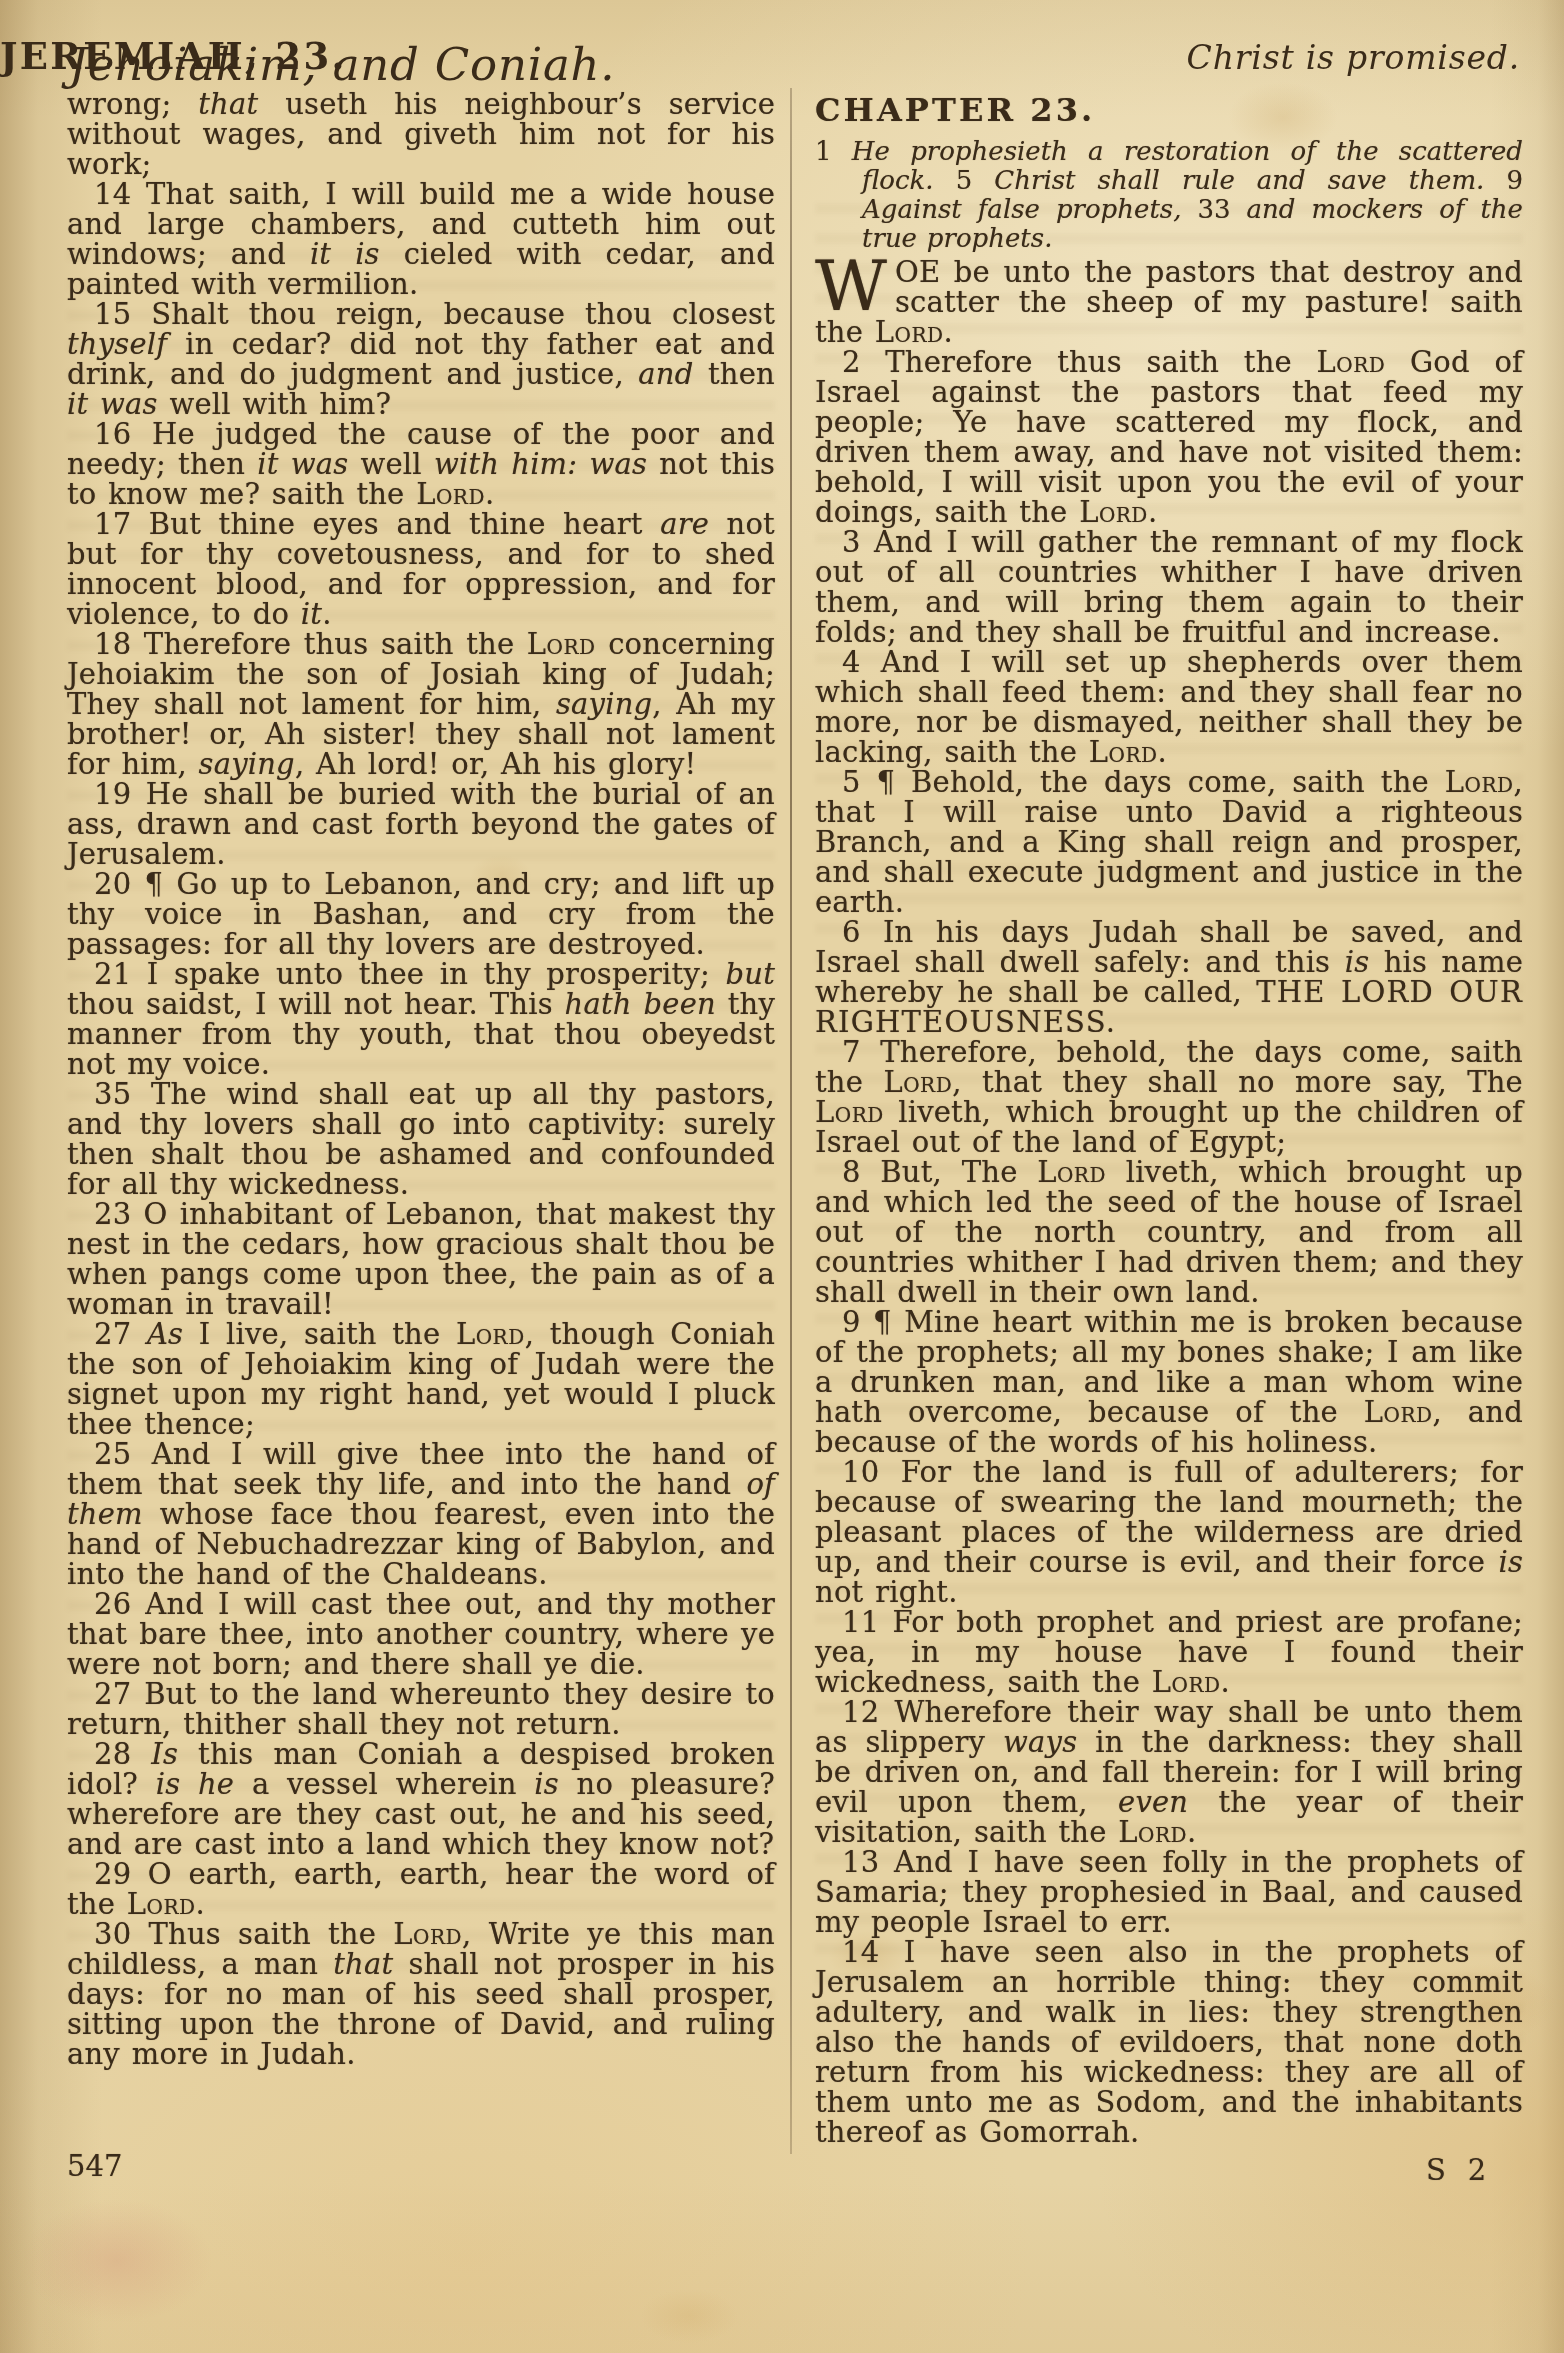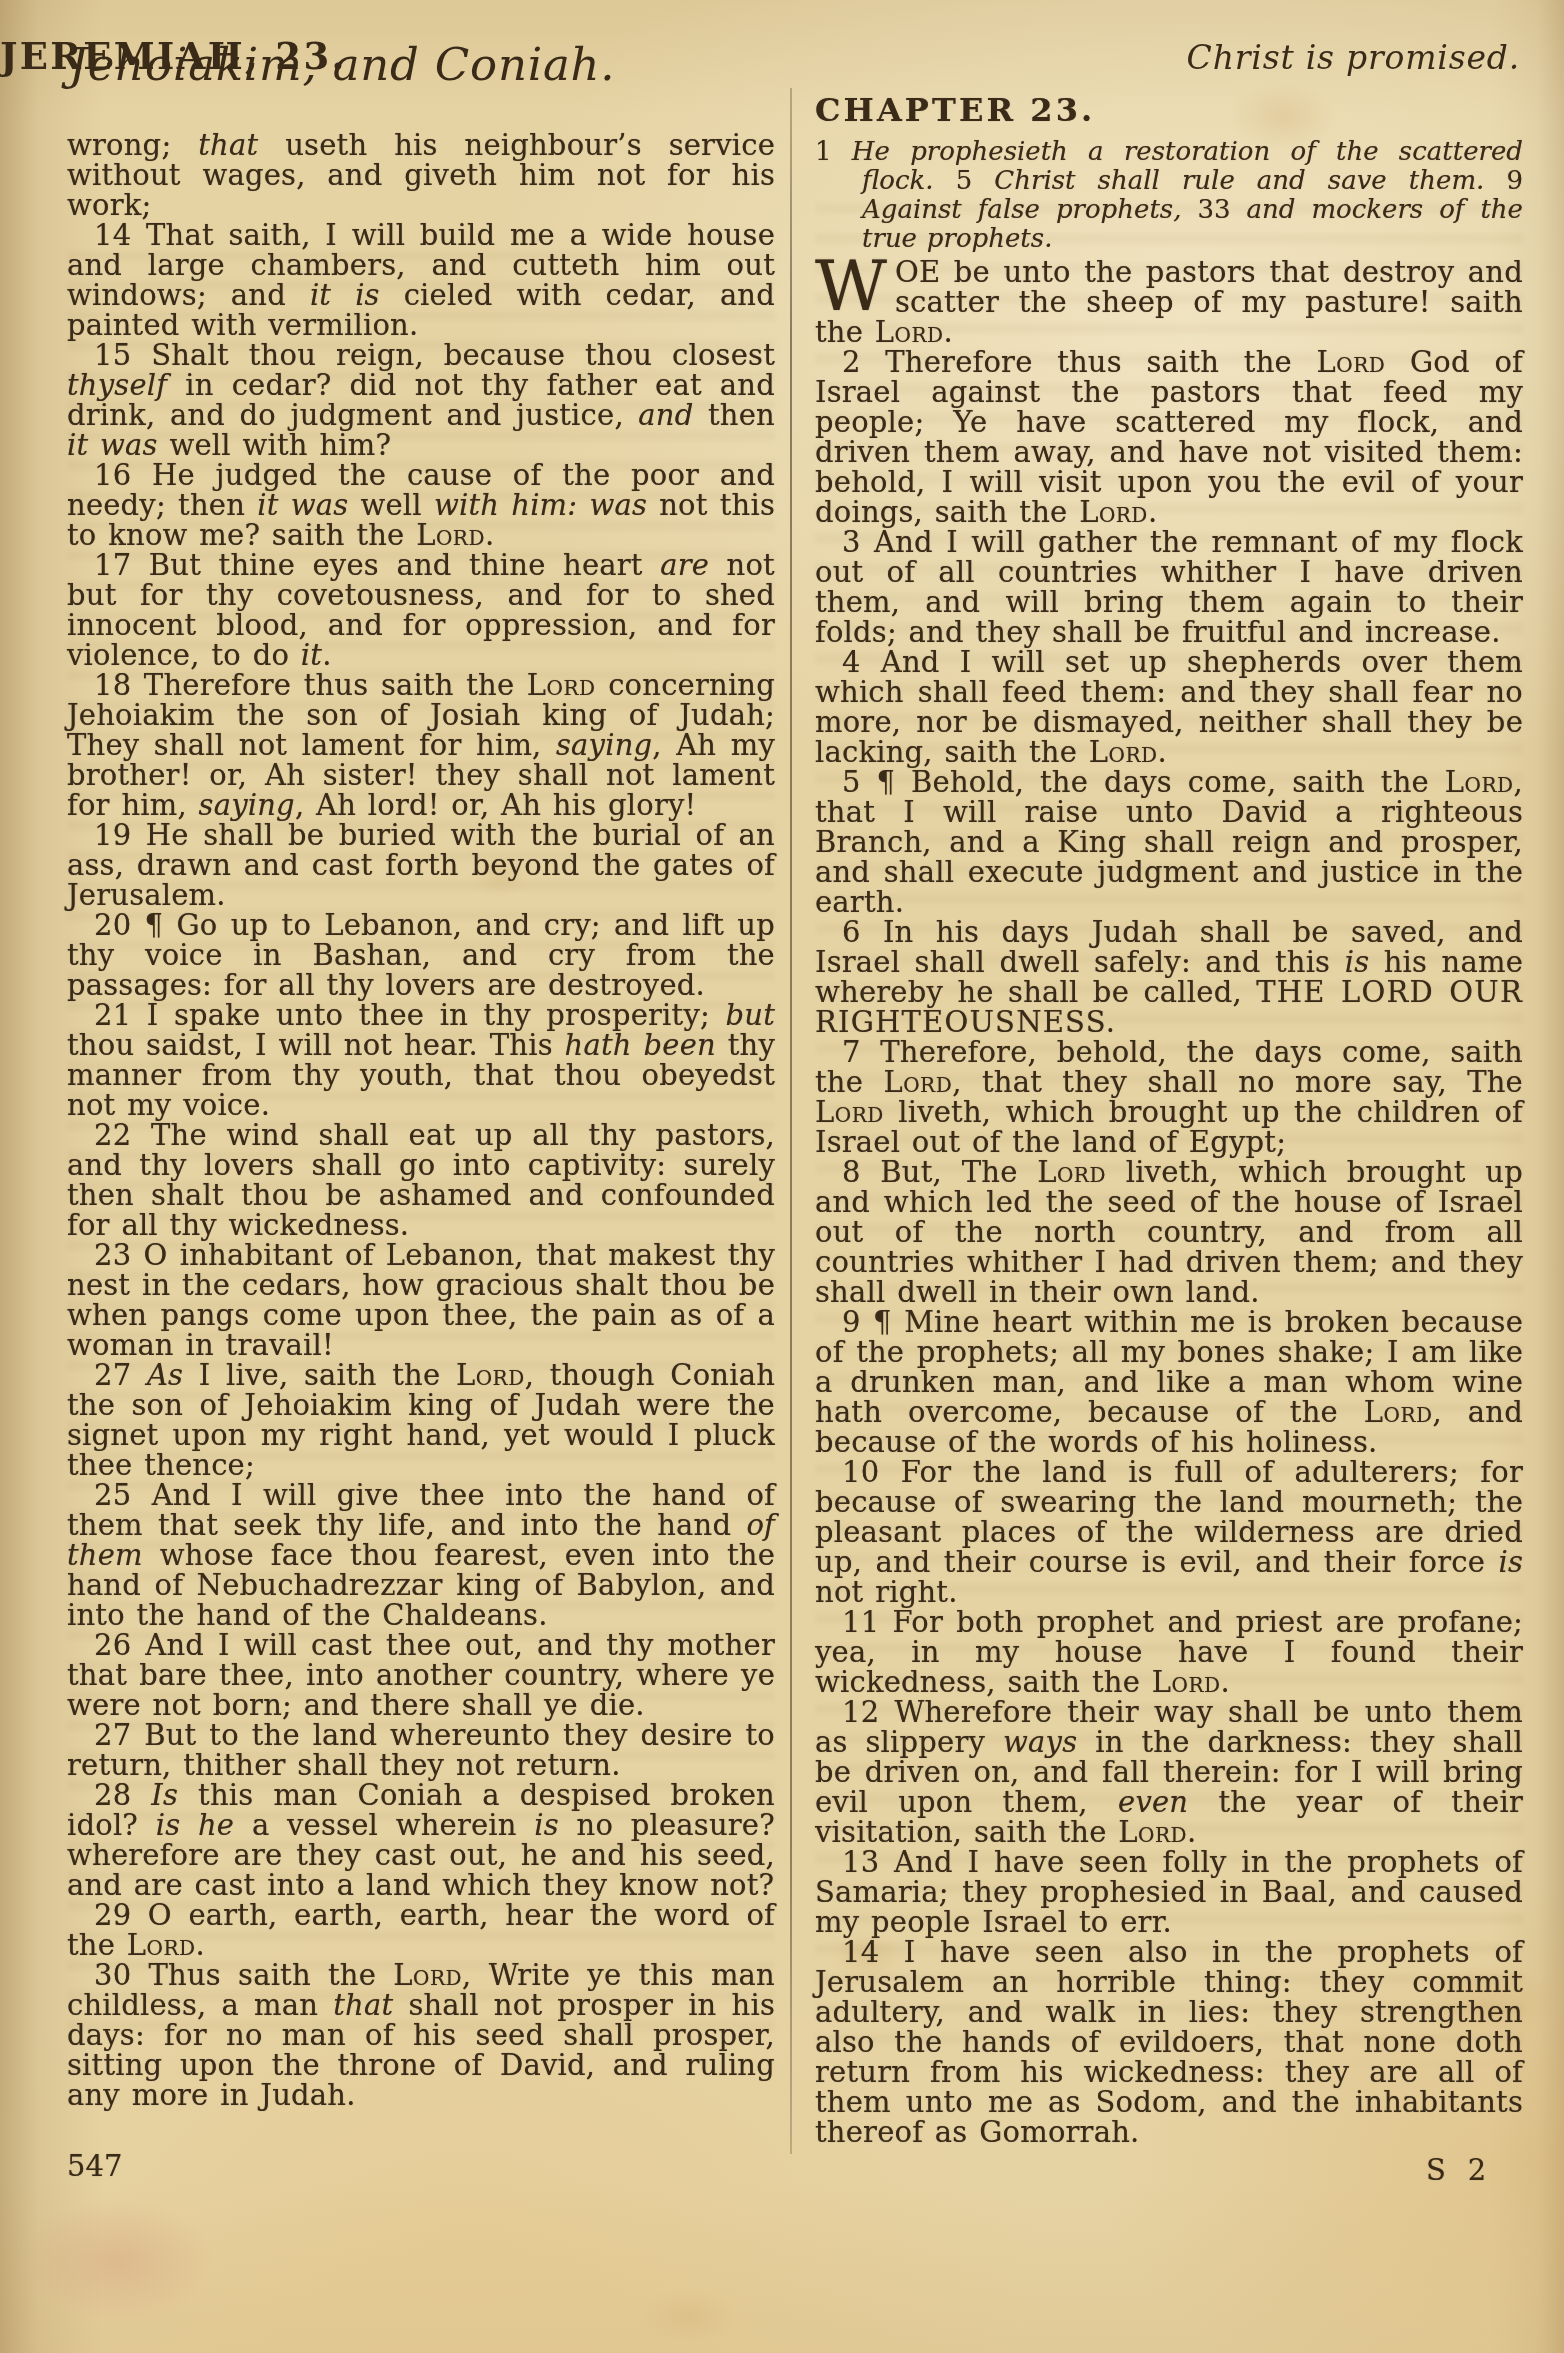--- a/index.html
+++ b/index.html
@@ -34,21 +34,21 @@
   .rh-left{position:absolute;left:69px;top:38px;font-style:italic;font-size:45px;letter-spacing:0.8px;}
   .rh-center{position:absolute;left:0;width:100%;text-align:left;top:34px;font-weight:bold;font-size:37px;letter-spacing:2.3px;}
   .rh-right{position:absolute;right:45px;top:38px;font-style:italic;font-size:33px;letter-spacing:0.8px;}
   .divider{position:absolute;left:790px;top:88px;width:2.3px;height:2066px;
     background:linear-gradient(180deg, rgba(74,54,32,0.30), rgba(74,54,32,0.58) 12%, rgba(74,54,32,0.55) 85%, rgba(74,54,32,0.25));}
   .col{position:absolute;top:89px;width:708px;text-align:justify;}
   .col-left{left:67px;}
   .col-right{left:815px;}
   .para{margin:0;font-size:29px;line-height:30px;word-spacing:0.08em;letter-spacing:0.2px;
     text-indent:27px;text-shadow:0 0 0.9px rgba(54,40,23,0.55);}
-  .para.cont{text-indent:0;margin-top:41px;}
+  .para.cont{text-indent:0;}
   .para.drop{text-indent:0;}
   .chapter-heading{text-align:left;font-weight:bold;font-size:32px;line-height:36px;
     letter-spacing:3.1px;margin:3.1px 0 9.4px 0;text-shadow:0 0 0.9px rgba(54,40,23,0.5);}
   .summary{margin:0 0 3.1px 0;font-size:26px;line-height:29px;word-spacing:0.06em;
     padding-left:47px;text-indent:-47px;text-shadow:0 0 0.8px rgba(54,40,23,0.5);}
   .seg-i{font-style:italic;}
   .seg-sc{font-variant:small-caps;letter-spacing:0.5px;}
   .seg-caps{letter-spacing:1.2px;}
   .dropcap{float:left;font-size:70px;line-height:56px;padding:1.6px 7.8px 0 0;
     text-shadow:0 0 1.2px rgba(54,40,23,0.6);}
@@ -75,21 +75,21 @@
     <div>
         <p class="para cont"><span>wrong; </span><span class="seg-i">that</span><span> useth his neighbour’s service without wages, and giveth him not for his work;</span></p>
         <p class="para verse"><span>14 That saith, I will build me a wide house and large chambers, and cutteth him out windows; and </span><span class="seg-i">it is</span><span> cieled with cedar, and painted with vermilion.</span></p>
         <p class="para verse"><span>15 Shalt thou reign, because thou closest </span><span class="seg-i">thyself</span><span> in cedar? did not thy father eat and drink, and do judgment and justice, </span><span class="seg-i">and</span><span> then </span><span class="seg-i">it was</span><span> well with him?</span></p>
         <p class="para verse"><span>16 He judged the cause of the poor and needy; then </span><span class="seg-i">it was</span><span> well </span><span class="seg-i">with him: was</span><span> not this to know me? saith the </span><span class="seg-sc">Lord</span><span>.</span></p>
         <p class="para verse"><span>17 But thine eyes and thine heart </span><span class="seg-i">are</span><span> not but for thy covetousness, and for to shed innocent blood, and for oppression, and for violence, to do </span><span class="seg-i">it</span><span>.</span></p>
         <p class="para verse"><span>18 Therefore thus saith the </span><span class="seg-sc">Lord</span><span> concerning Jehoiakim the son of Josiah king of Judah; They shall not lament for him, </span><span class="seg-i">saying</span><span>, Ah my brother! or, Ah sister! they shall not lament for him, </span><span class="seg-i">saying</span><span>, Ah lord! or, Ah his glory!</span></p>
         <p class="para verse"><span>19 He shall be buried with the burial of an ass, drawn and cast forth beyond the gates of Jerusalem.</span></p>
         <p class="para verse"><span>20 ¶ Go up to Lebanon, and cry; and lift up thy voice in Bashan, and cry from the passages: for all thy lovers are destroyed.</span></p>
         <p class="para verse"><span>21 I spake unto thee in thy prosperity; </span><span class="seg-i">but</span><span> thou saidst, I will not hear. This </span><span class="seg-i">hath been</span><span> thy manner from thy youth, that thou obeyedst not my voice.</span></p>
-        <p class="para verse"><span>22 The wind shall eat up all thy pastors, and thy lovers shall go into captivity: surely then shalt thou be ashamed and confounded for all thy wickedness.</span></p>
+        <p class="para verse"><span>35 The wind shall eat up all thy pastors, and thy lovers shall go into captivity: surely then shalt thou be ashamed and confounded for all thy wickedness.</span></p>
         <p class="para verse"><span>23 O inhabitant of Lebanon, that makest thy nest in the cedars, how gracious shalt thou be when pangs come upon thee, the pain as of a woman in travail!</span></p>
         <p class="para verse"><span>27 </span><span class="seg-i">As</span><span> I live, saith the </span><span class="seg-sc">Lord</span><span>, though Coniah the son of Jehoiakim king of Judah were the signet upon my right hand, yet would I pluck thee thence;</span></p>
         <p class="para verse"><span>25 And I will give thee into the hand of them that seek thy life, and into the hand </span><span class="seg-i">of them</span><span> whose face thou fearest, even into the hand of Nebuchadrezzar king of Babylon, and into the hand of the Chaldeans.</span></p>
         <p class="para verse"><span>26 And I will cast thee out, and thy mother that bare thee, into another country, where ye were not born; and there shall ye die.</span></p>
         <p class="para verse"><span>27 But to the land whereunto they desire to return, thither shall they not return.</span></p>
         <p class="para verse"><span>28 </span><span class="seg-i">Is</span><span> this man Coniah a despised broken idol? </span><span class="seg-i">is he</span><span> a vessel wherein </span><span class="seg-i">is</span><span> no pleasure? wherefore are they cast out, he and his seed, and are cast into a land which they know not?</span></p>
         <p class="para verse"><span>29 O earth, earth, earth, hear the word of the </span><span class="seg-sc">Lord</span><span>.</span></p>
         <p class="para verse"><span>30 Thus saith the </span><span class="seg-sc">Lord</span><span>, Write ye this man childless, a man </span><span class="seg-i">that</span><span> shall not prosper in his days: for no man of his seed shall prosper, sitting upon the throne of David, and ruling any more in Judah.</span></p>
       </div>
   </div>

